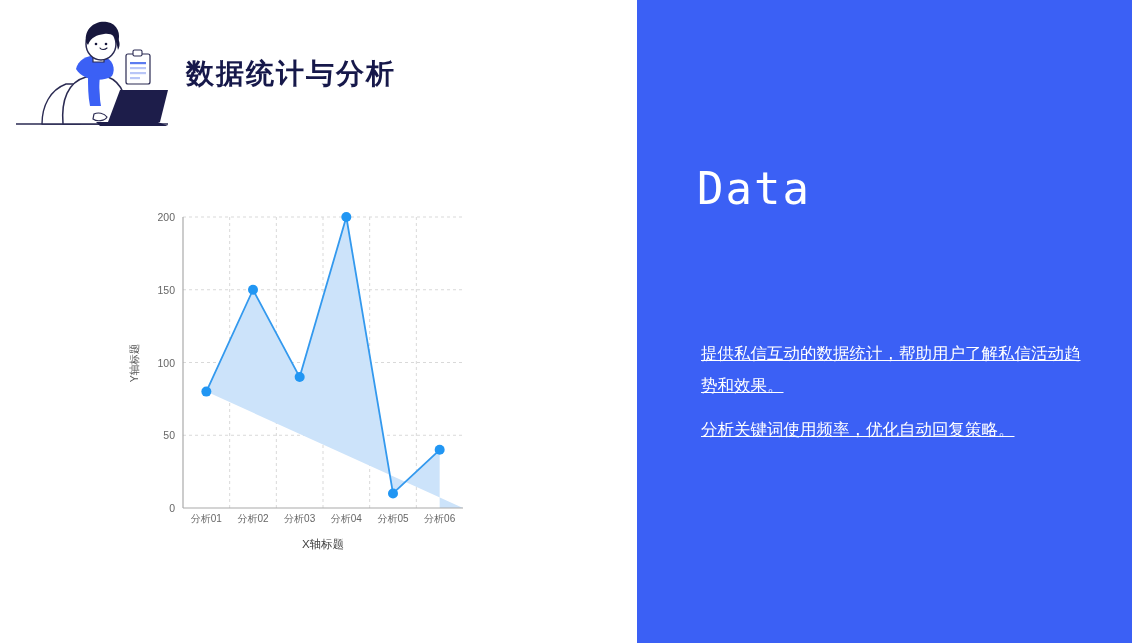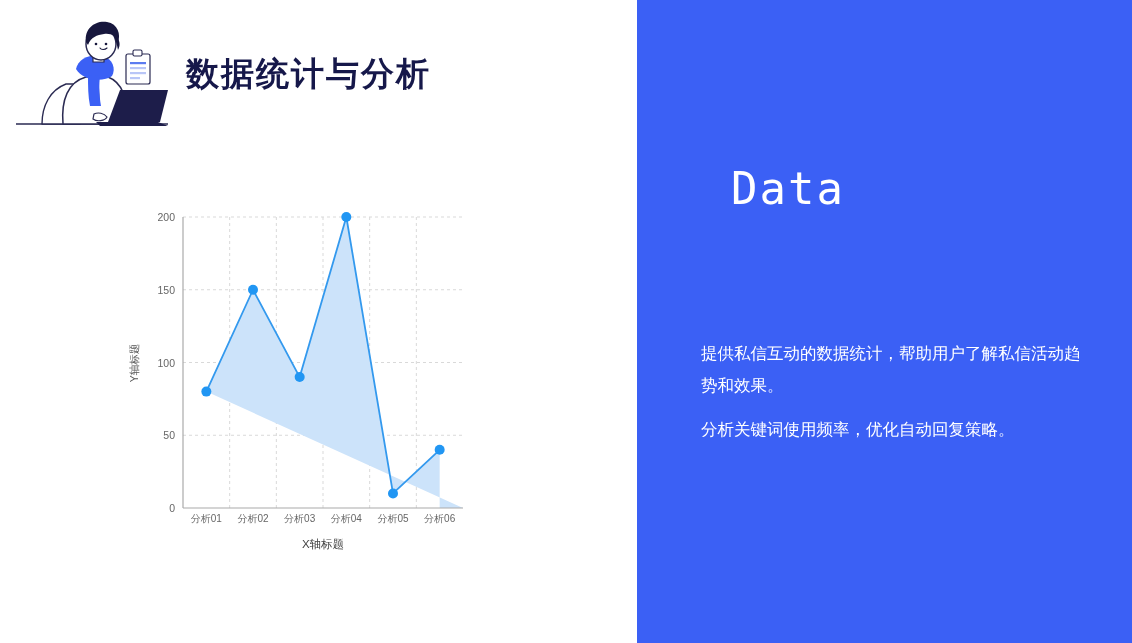--- a/index.html
+++ b/index.html
@@ -40,21 +40,21 @@
     display: flex;
     align-items: center;
   }
   .illustration {
     width: 170px;
     height: 120px;
     margin-left: 8px;
     flex: 0 0 auto;
   }
   .page-title {
-    font-size: 33px;
+    font-size: 28px;
     font-weight: bold;
     color: #16184a;
     letter-spacing: 2px;
     margin-left: 8px;
     white-space: nowrap;
   }
 
   
   .chart-wrap {
     position: absolute;
@@ -69,38 +69,39 @@
   .right-panel {
     position: absolute;
     left: 637px;
     top: 0;
     width: 495px;
     height: 643px;
     background: #3b60f5;
   }
   .big-title {
     position: absolute;
-    left: 94px;
+    left: 60px;
     top: 157px;
     width: 400px;
     font-family: "DejaVu Sans Mono", "Liberation Mono", monospace;
     font-size: 44px;
     line-height: 1.45;
     color: #ffffff;
     font-weight: normal;
     letter-spacing: 2px;
   }
   .body-text {
     position: absolute;
     left: 64px;
     top: 337px;
     width: 392px;
     color: #ffffff;
     font-size: 16.5px;
     line-height: 32px;
+    text-decoration: underline;
   }
   .body-text p {
     margin: 0 0 12px 0;
   }
   .body-text p:last-child { margin-bottom: 0; }
 </style>
 </head>
 <body>
 
 <div class="slide">

